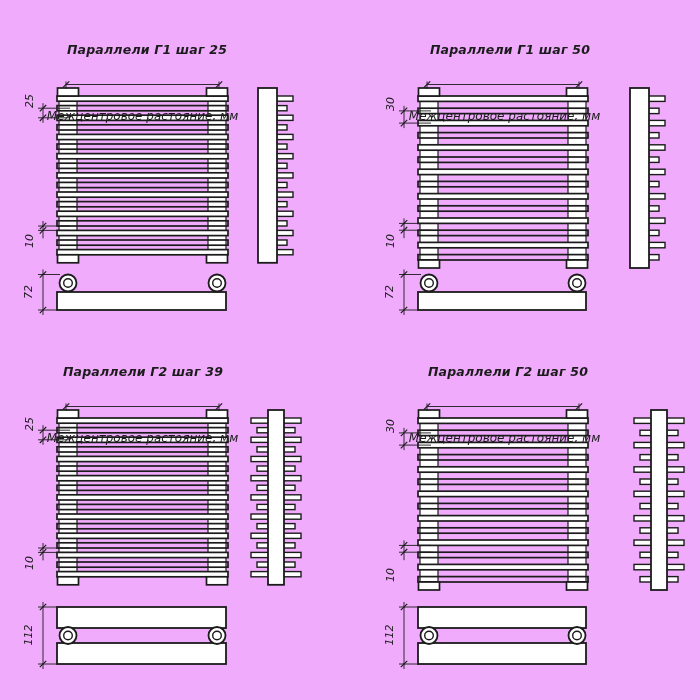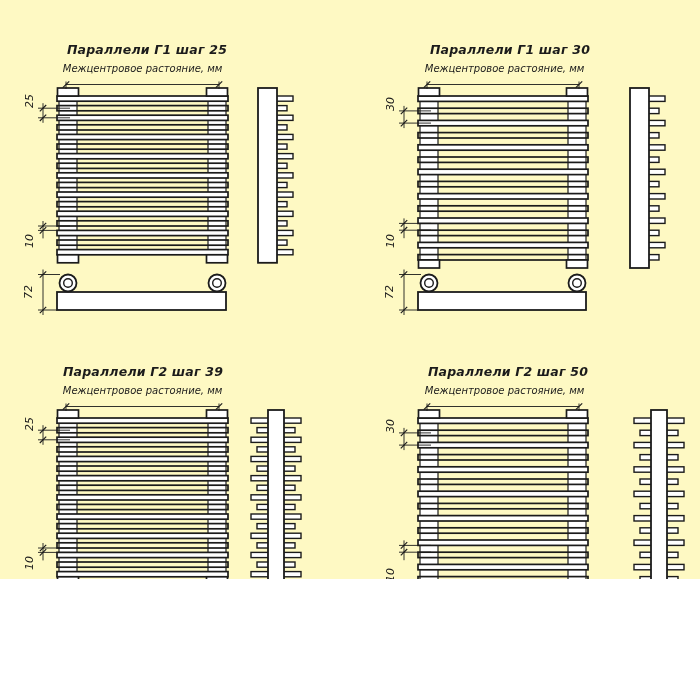--- a/index.html
+++ b/index.html
@@ -1,21 +1,21 @@
 <!DOCTYPE html>
 <html><head>
 <meta charset="utf-8">
 <style>
   html,body{margin:0;padding:0;background:#ffffff;}
-  .canvas{position:relative;width:700px;height:579px;background:#fef9c3;
+  .canvas{position:relative;width:700px;height:700px;background:#f0abfc;
           font-family:"DejaVu Sans",sans-serif;color:#1b1b1b;overflow:hidden;}
   .canvas svg{position:absolute;left:0;top:0;}
   .t{position:absolute;font-style:italic;text-align:center;white-space:nowrap;}
   .title{font-weight:bold;font-size:12.5px;letter-spacing:0.2px;}
-  .subtitle{font-size:10px;}
+  .subtitle{font-size:12px;margin-top:46px;}
   .dim{font-size:11px;width:30px;height:14px;line-height:14px;transform:rotate(-90deg);}
 </style>
 </head>
 <body>
 
 <div class="canvas">
   <svg id="art" width="700" height="700">
       <rect x="59" y="96" width="18" height="158.79999999999998" stroke-width="1.2" fill="#fff" stroke="#1b1b1b"></rect>
       <rect x="208" y="96" width="18" height="158.79999999999998" stroke-width="1.2" fill="#fff" stroke="#1b1b1b"></rect>
       <rect x="57" y="96" width="171" height="5.2" stroke-width="1.7" fill="#fff" stroke="#1b1b1b"></rect>
@@ -305,21 +305,21 @@
 
   <div>
     <div class="t title" style="left:57px;top:42px;width:180px;">Параллели Г1 шаг 25</div>
     <div class="t subtitle" style="left:43px;top:63px;width:199px;">Межцентровое растояние, мм</div>
     <div class="t dim" style="left:15px;top:94px;">25</div>
     <div class="t dim" style="left:15px;top:234px;">10</div>
     <div class="t dim" style="left:14px;top:285px;">72</div>
   </div>
 
   <div>
-    <div class="t title" style="left:420px;top:42px;width:180px;">Параллели Г1 шаг 30</div>
+    <div class="t title" style="left:420px;top:42px;width:180px;">Параллели Г1 шаг 50</div>
     <div class="t subtitle" style="left:405px;top:63px;width:199px;">Межцентровое растояние, мм</div>
     <div class="t dim" style="left:376px;top:97px;">30</div>
     <div class="t dim" style="left:376px;top:234px;">10</div>
     <div class="t dim" style="left:375px;top:285px;">72</div>
   </div>
 
   <div>
     <div class="t title" style="left:53px;top:364px;width:180px;">Параллели Г2 шаг 39</div>
     <div class="t subtitle" style="left:43px;top:385px;width:199px;">Межцентровое растояние, мм</div>
     <div class="t dim" style="left:15px;top:417px;">25</div>

